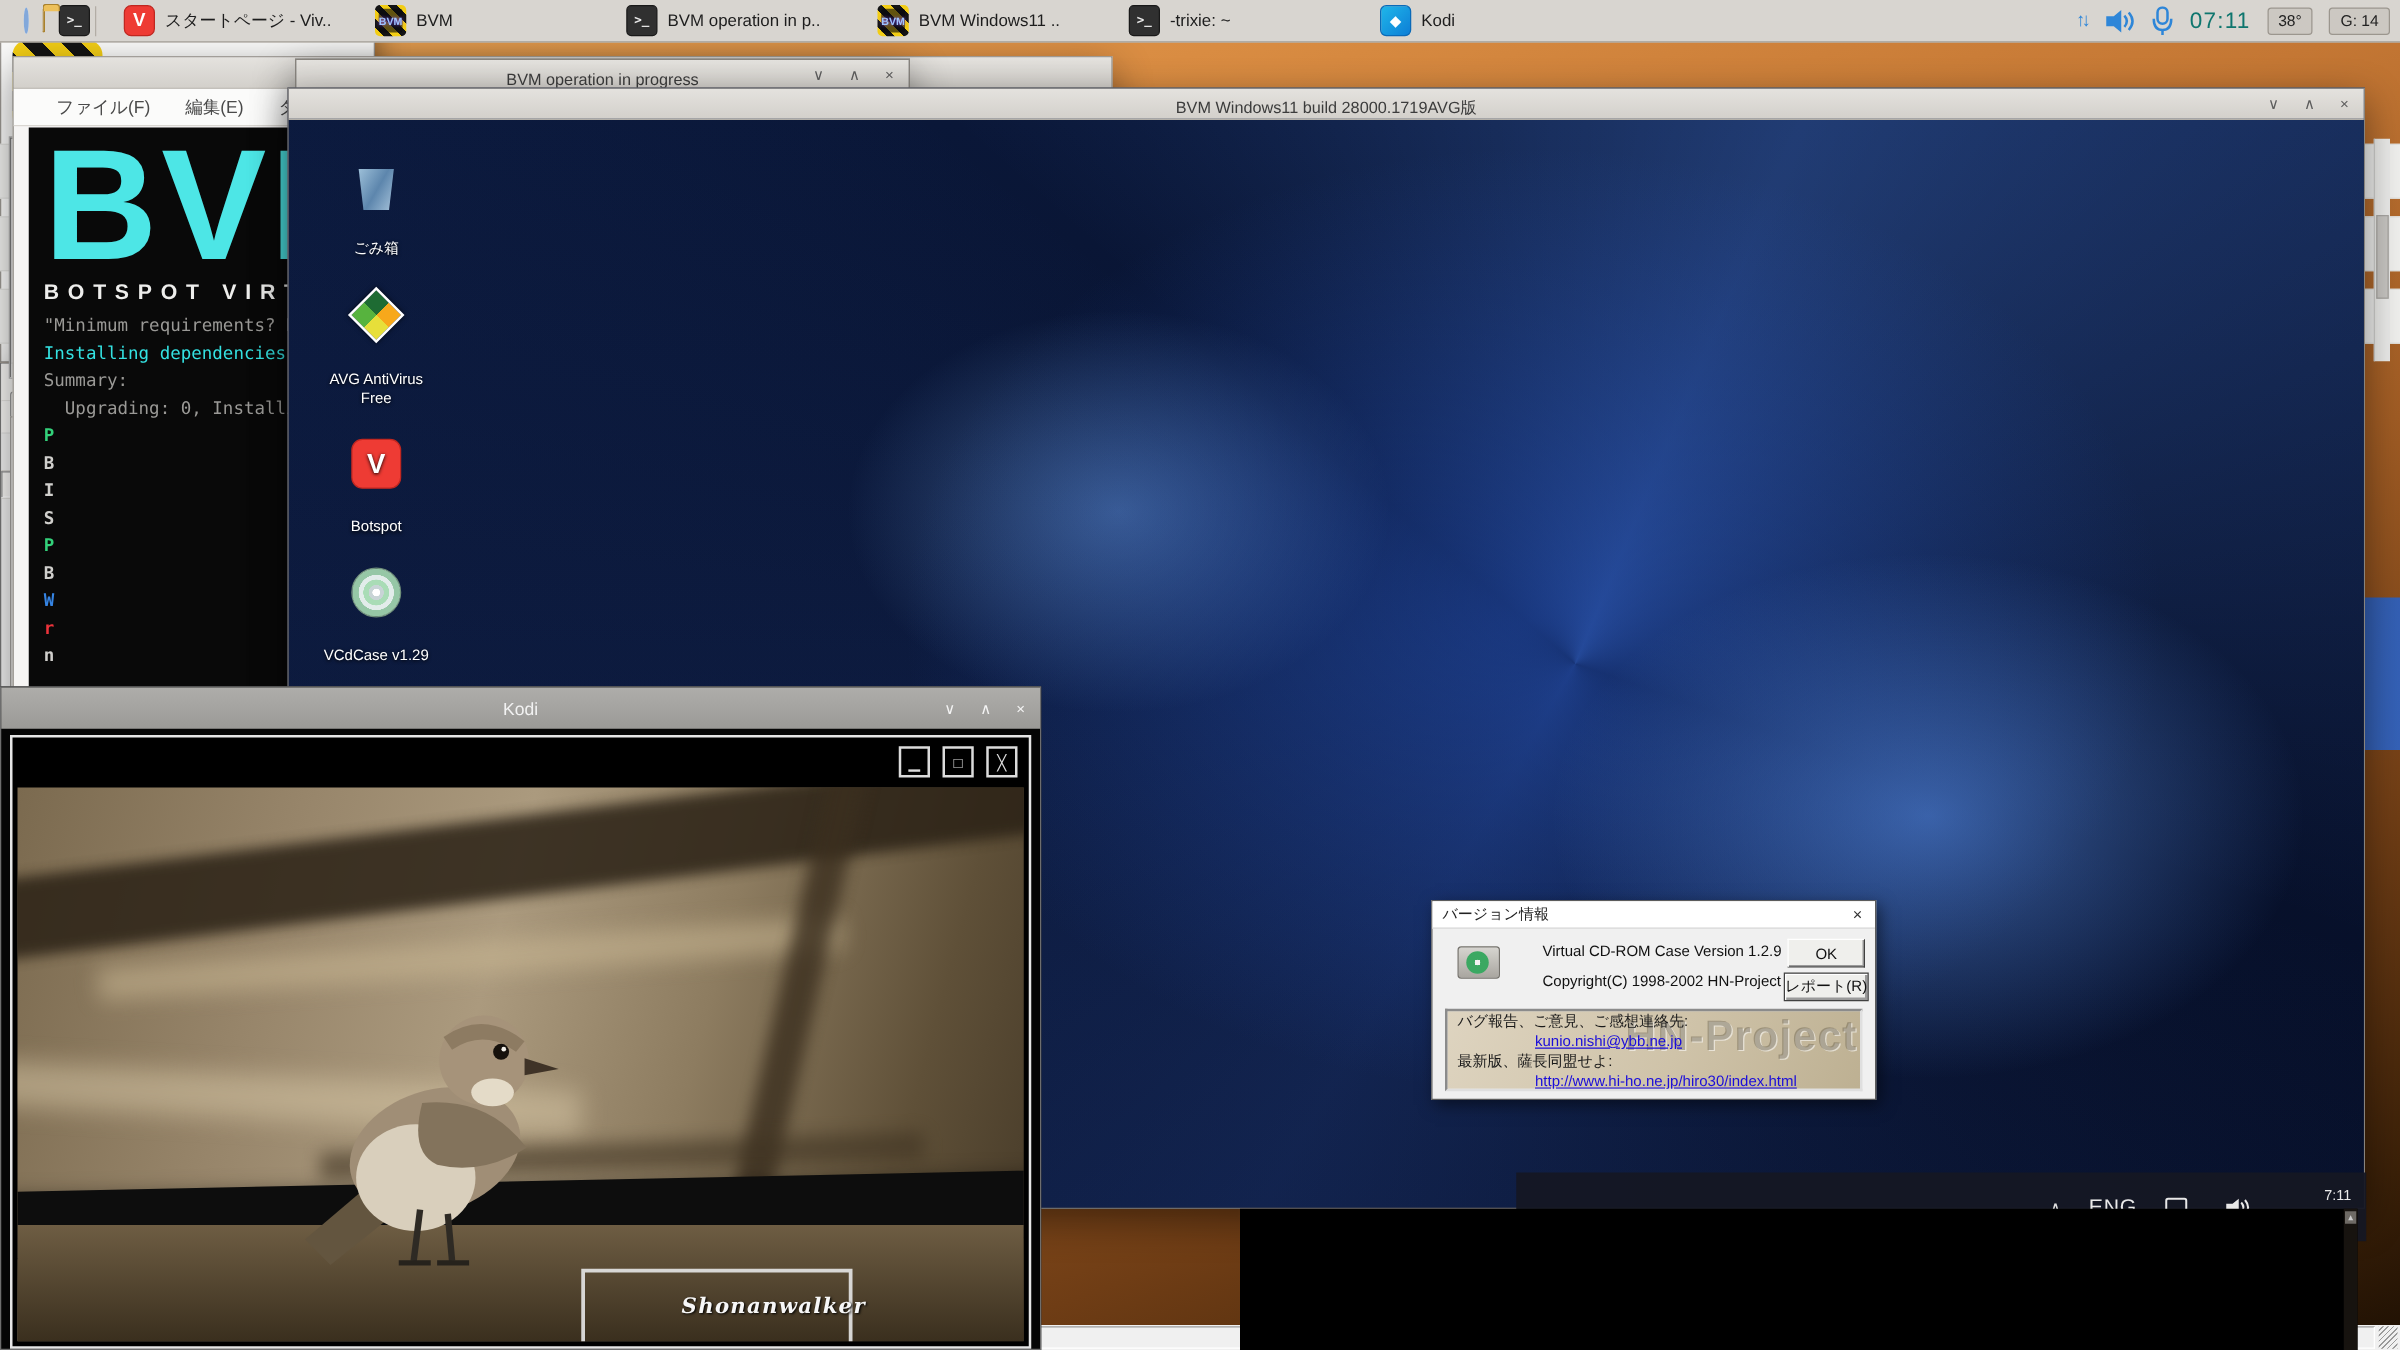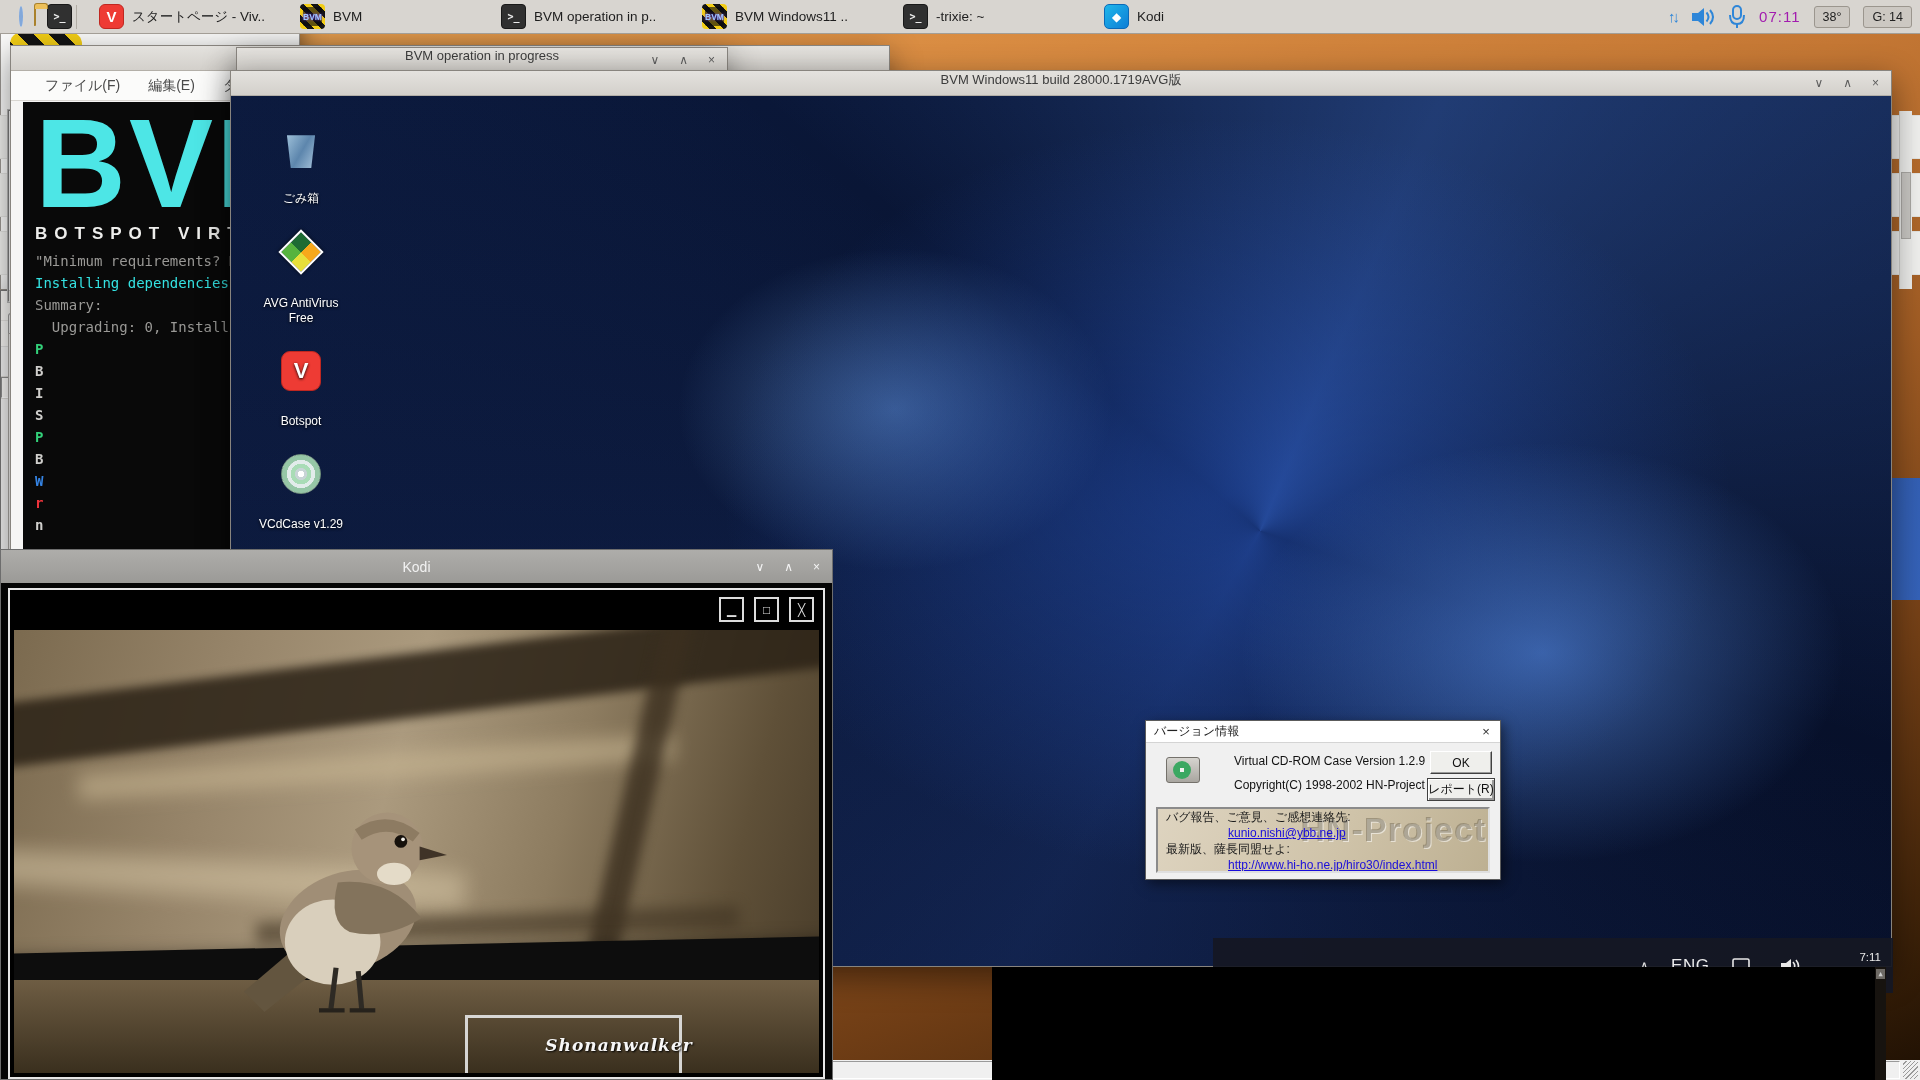--- a/index.html
+++ b/index.html
@@ -6,21 +6,21 @@
 body{background:#000;font-family:"Liberation Sans","DejaVu Sans",sans-serif}
 .stage{position:relative;width:1920px;height:1080px;overflow:hidden;
  background:linear-gradient(160deg,#eaa757 0%,#d98c42 22%,#c47734 40%,#a05c24 58%,#6f3d15 76%,#3a2008 92%,#1e1003 100%)}
 
 .topbar{position:absolute;top:0;left:0;right:0;height:34px;background:#d8d5d0;border-bottom:1px solid #a39e96;display:flex;align-items:center;padding:0 8px;z-index:60}
 .launchers{display:flex;align-items:center;gap:11px}
 .tb-divider{width:1px;height:24px;background:#b2ada5;margin:0 4px}
 .taskbtns{display:flex;align-items:center;margin-left:12px}
 .taskbtn{width:201px;display:flex;align-items:center;gap:8px;height:30px;padding:0 6px;font-size:13.5px;color:#1d1d1d;overflow:hidden;white-space:nowrap}
 .sysarea{margin-left:auto;display:flex;align-items:center;gap:13px}
-.clock{font-size:15px;color:#a21caf;letter-spacing:1px}
+.clock{font-size:18px;color:#0f766e;letter-spacing:1px}
 .badge{background:#ccc8c2;border:1px solid #9b968e;border-radius:3px;font-size:12.5px;padding:3px 8px;color:#222;white-space:nowrap}
 .updown{color:#2e86d8;font-size:15px;font-weight:bold;letter-spacing:-3px}
 
 .raspberry-icon{width:25px;height:26px;flex:none;background:
  radial-gradient(circle at 32% 16%,#46a33c 15%,transparent 16%),
  radial-gradient(circle at 68% 16%,#46a33c 15%,transparent 16%),
  radial-gradient(circle at 50% 38%,#cf2050 17%,transparent 18%),
  radial-gradient(circle at 30% 58%,#cf2050 17%,transparent 18%),
  radial-gradient(circle at 70% 58%,#cf2050 17%,transparent 18%),
  radial-gradient(circle at 50% 78%,#cf2050 19%,transparent 20%)}
@@ -33,21 +33,21 @@
 .terminal-icon{width:25px;height:25px;flex:none;background:#303030;border:1px solid #191919;border-radius:4px;color:#ececec;font:bold 10px "DejaVu Sans Mono",monospace;display:flex;align-items:center;justify-content:center}
 .terminal-icon::after{content:">_"}
 .vivaldi-icon{width:25px;height:25px;flex:none;border-radius:6px;background:#ee3b34;color:#fff;font-weight:bold;font-size:15px;display:flex;align-items:center;justify-content:center;border:1px solid #c02720}
 .vivaldi-icon::after{content:"V"}
 .bvm-icon{width:25px;height:25px;flex:none;border-radius:4px;background:repeating-linear-gradient(45deg,#f2cd15 0 5px,#141414 5px 10px);position:relative;overflow:hidden}
 .bvm-icon::after{content:"BVM";position:absolute;inset:3px;display:flex;align-items:center;justify-content:center;font-weight:bold;font-size:8.5px;color:#9fc4ff;background:rgba(8,8,12,.62);text-shadow:0 0 3px #8146e8;border-radius:2px}
 .kodi-icon{width:25px;height:25px;flex:none;border-radius:5px;background:linear-gradient(135deg,#1fb7ea,#0d7ed6);color:#fff;display:flex;align-items:center;justify-content:center;font-size:12px;border:1px solid #0a6ab8}
 .kodi-icon::after{content:"◆"}
 
 .gtkwin{position:absolute;background:#f6f5f4;border:1px solid #88847e;box-shadow:0 10px 30px rgba(0,0,0,.45)}
-.gtk-titlebar{height:25px;background:linear-gradient(#e4e2de,#d3d0cb);border-bottom:1px solid #b3afa8;display:flex;align-items:flex-start;justify-content:center;position:relative;font-size:13px;color:#3c3c3c}
+.gtk-titlebar{height:25px;background:linear-gradient(#e4e2de,#d3d0cb);border-bottom:1px solid #b3afa8;display:flex;align-items:flex-end;justify-content:center;position:relative;font-size:13px;color:#3c3c3c}
 .gtk-controls{position:absolute;right:12px;top:0;height:100%;display:flex;gap:20px;align-items:center;color:#5d5d5d;font-size:12px}
 .gtk-controls span{cursor:default}
 
 .bvmterm{left:10px;top:45px;width:880px;height:700px;z-index:1}
 .bvmterm .menubar{height:30px;background:#fbfbfa;border-bottom:1px solid #d9d6d1;display:flex;align-items:center;gap:28px;padding-left:34px;font-size:14px;color:#4a4a4a}
 .termbody{position:absolute;left:12px;right:0;top:56px;bottom:0;background:#090909;padding:4px 0 0 12px;overflow:hidden}
 .bvmlogo{font-size:126px;font-weight:900;letter-spacing:3px;line-height:.92;color:#4de6e6;font-family:"Liberation Sans",sans-serif}
 .bvmtag{font-size:17px;font-weight:bold;letter-spacing:7px;color:#eeeeec;margin:2px 0 6px 0}
 .termline{font:14px "DejaVu Sans Mono",monospace;line-height:22px;white-space:pre}
 .fragline{font:bold 14px "DejaVu Sans Mono",monospace;line-height:22px}

